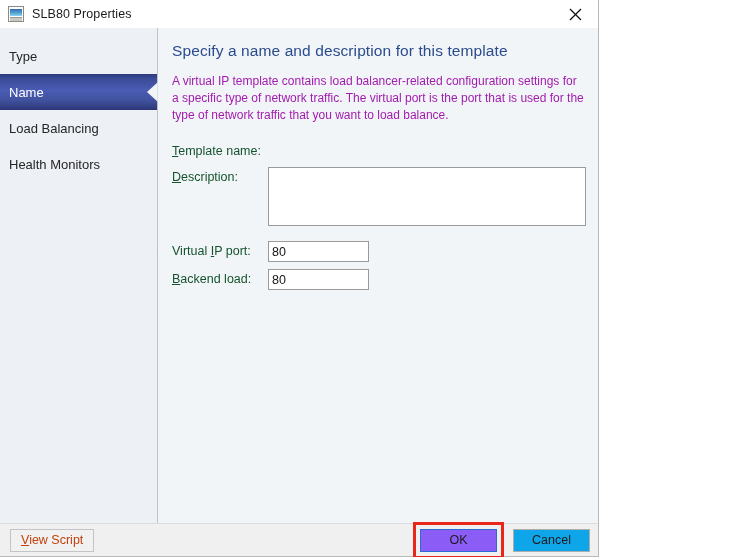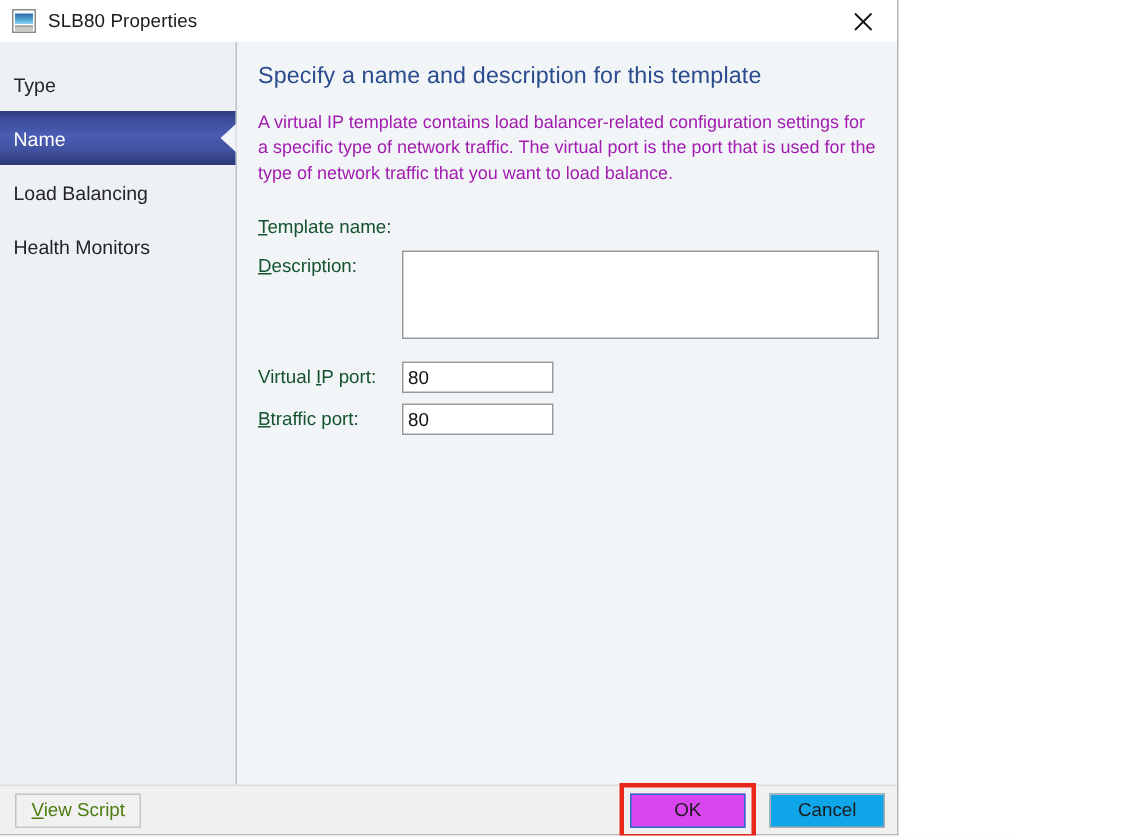--- a/index.html
+++ b/index.html
@@ -241,21 +241,21 @@
     background: #0ea5e9;
     font-family: "Liberation Sans", sans-serif;
     font-size: 12.5px;
     color: #1b1b1b;
     padding: 0 10px;
     cursor: default;
     border-radius: 0;
     line-height: 21px;
   }
   .btn.disabled {
-    color: #4d7c0f;
+    color: #c2410c;
     background: #f1f1f1;
     border-color: #c4c4c4;
     text-align: right;
   }
   .btn u { text-decoration: underline; }
   .btn-view-script { min-width: 80px; }
 
   .footer-right {
     position: absolute;
     right: 8px;
@@ -270,21 +270,21 @@
     padding: 4px;
     border: 3px solid #e8261a;
     box-sizing: border-box;
     display: flex;
     align-items: center;
     justify-content: center;
     background: #f0f0f0;
   }
   .btn-ok {
     border: 1px solid #2a6ccf;
-    background: #d946ef;
+    background: #8b5cf6;
     min-width: 77px;
   }
   .btn-cancel { min-width: 77px; }
 </style>
 </head>
 <body>
 
 <div class="window">
 
   <div class="titlebar">
@@ -331,21 +331,21 @@
         <div class="field-label"><u>D</u><span>escription:</span></div>
         <textarea class="desc-area" style=""></textarea>
       </div>
 
       <div class="field-row row-port">
         <div class="field-label"><span>Virtual </span><u>I</u><span>P port:</span></div>
         <input class="text-input small" type="text" value="80" style="">
       </div>
 
       <div class="field-row row-port">
-        <div class="field-label"><u>B</u><span>traffic port:</span></div>
+        <div class="field-label"><u>B</u><span>ackend load:</span></div>
         <input class="text-input small" type="text" value="80" style="">
       </div>
     </div>
   </div>
 
   <div class="footer">
     <button class="btn btn-view-script disabled"><u>V</u><span>iew Script</span></button>
 
     <div class="footer-right">
       <div class="ok-wrap">

